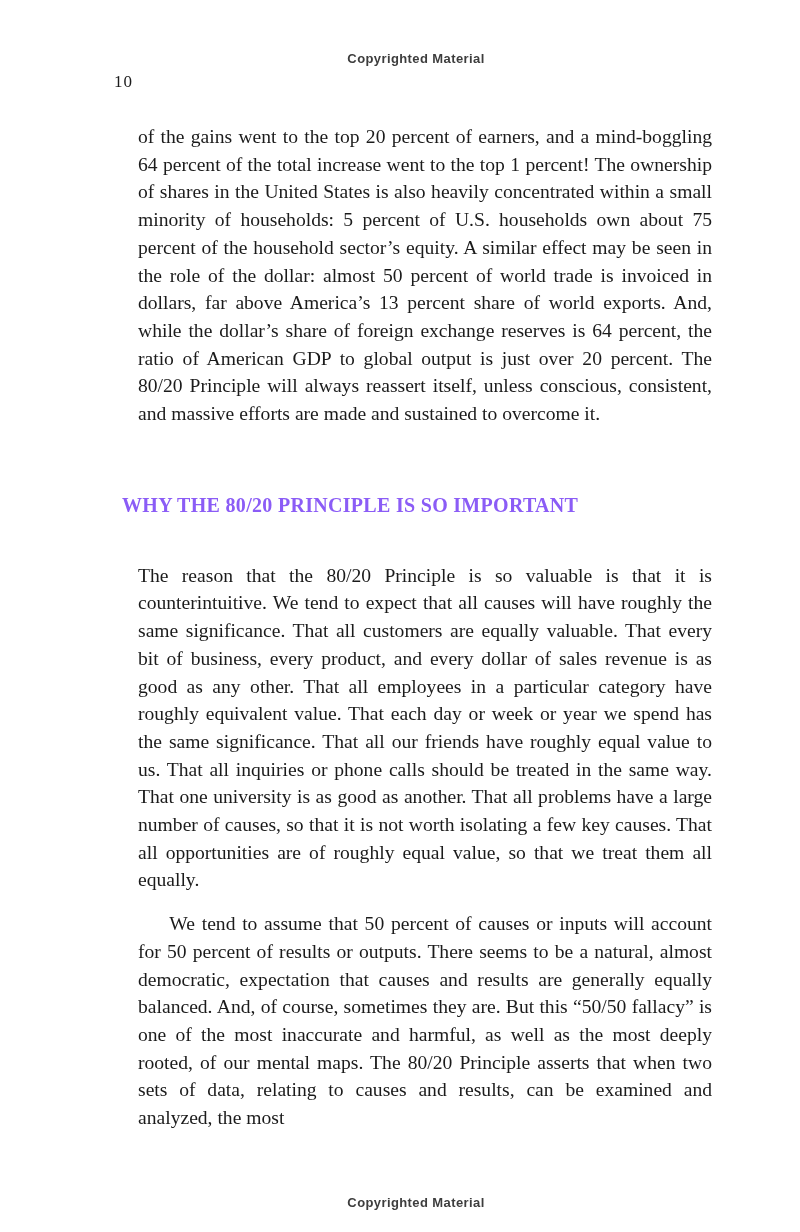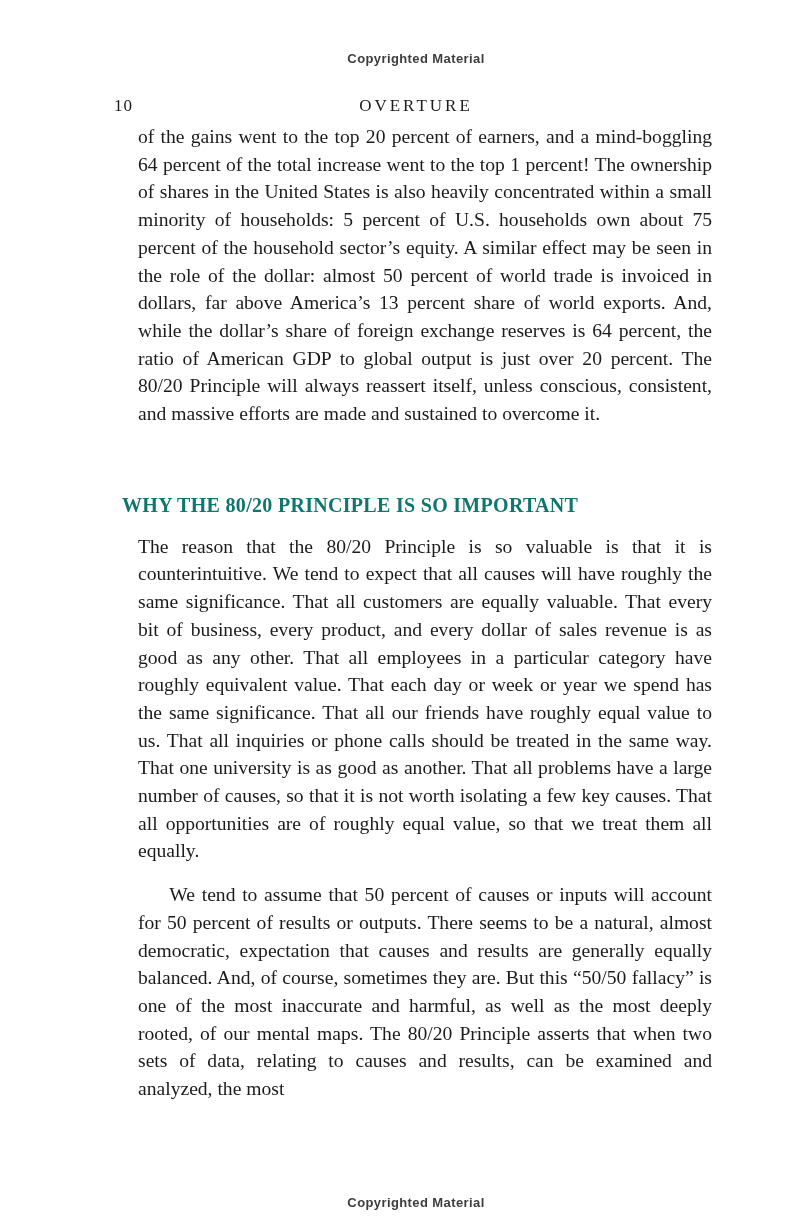--- a/index.html
+++ b/index.html
@@ -32,21 +32,20 @@
 
   .copyright-banner.top { top: 27px; }
   .copyright-banner.bottom { bottom: 30px; }
 
   .running-head {
     position: absolute;
     top: 48px;
     left: 90px;
     right: 90px;
     height: 24px;
-    margin-top: 24px;
   }
 
   .page-number {
     position: absolute;
     left: 0;
     top: 0;
     font-size: 17px;
     letter-spacing: 1px;
     color: #1b1b1b;
   }
@@ -76,36 +75,36 @@
     color: #1b1b1b;
     margin-left: 16px;
   }
 
   .body-paragraph.indented {
     text-indent: 1.6em;
   }
 
   .section-heading {
     margin-top: 50px;
+    margin-bottom: 29px;
     font-size: 20px;
     font-weight: bold;
     letter-spacing: 0.3px;
-    color: #0f766e;
+    color: #8b5cf6;
   }
 </style>
 </head>
 <body>
 
 <div class="page">
 
   <div class="copyright-banner top">Copyrighted Material</div>
 
   <div class="running-head">
     <span class="page-number">10</span>
-    <span class="running-title">OVERTURE</span>
   </div>
 
   <div class="content">
 
     <p class="body-paragraph">of the gains went to the top 20 percent of earners, and a mind-boggling 64 percent of the total increase went to the top 1 percent! The ownership of shares in the United States is also heavily concentrated within a small minority of households: 5 percent of U.S. households own about 75 percent of the household sector’s equity. A similar effect may be seen in the role of the dollar: almost 50 percent of world trade is invoiced in dollars, far above America’s 13 percent share of world exports. And, while the dollar’s share of foreign exchange reserves is 64 percent, the ratio of American GDP to global output is just over 20 percent. The 80/20 Principle will always reassert itself, unless conscious, consistent, and massive efforts are made and sustained to overcome it.</p>
 
     <h2 class="section-heading">WHY THE 80/20 PRINCIPLE IS SO IMPORTANT</h2>
 
     <p class="body-paragraph">The reason that the 80/20 Principle is so valuable is that it is counterintuitive. We tend to expect that all causes will have roughly the same significance. That all customers are equally valuable. That every bit of business, every product, and every dollar of sales revenue is as good as any other. That all employees in a particular category have roughly equivalent value. That each day or week or year we spend has the same significance. That all our friends have roughly equal value to us. That all inquiries or phone calls should be treated in the same way. That one university is as good as another. That all problems have a large number of causes, so that it is not worth isolating a few key causes. That all opportunities are of roughly equal value, so that we treat them all equally.</p>
 

